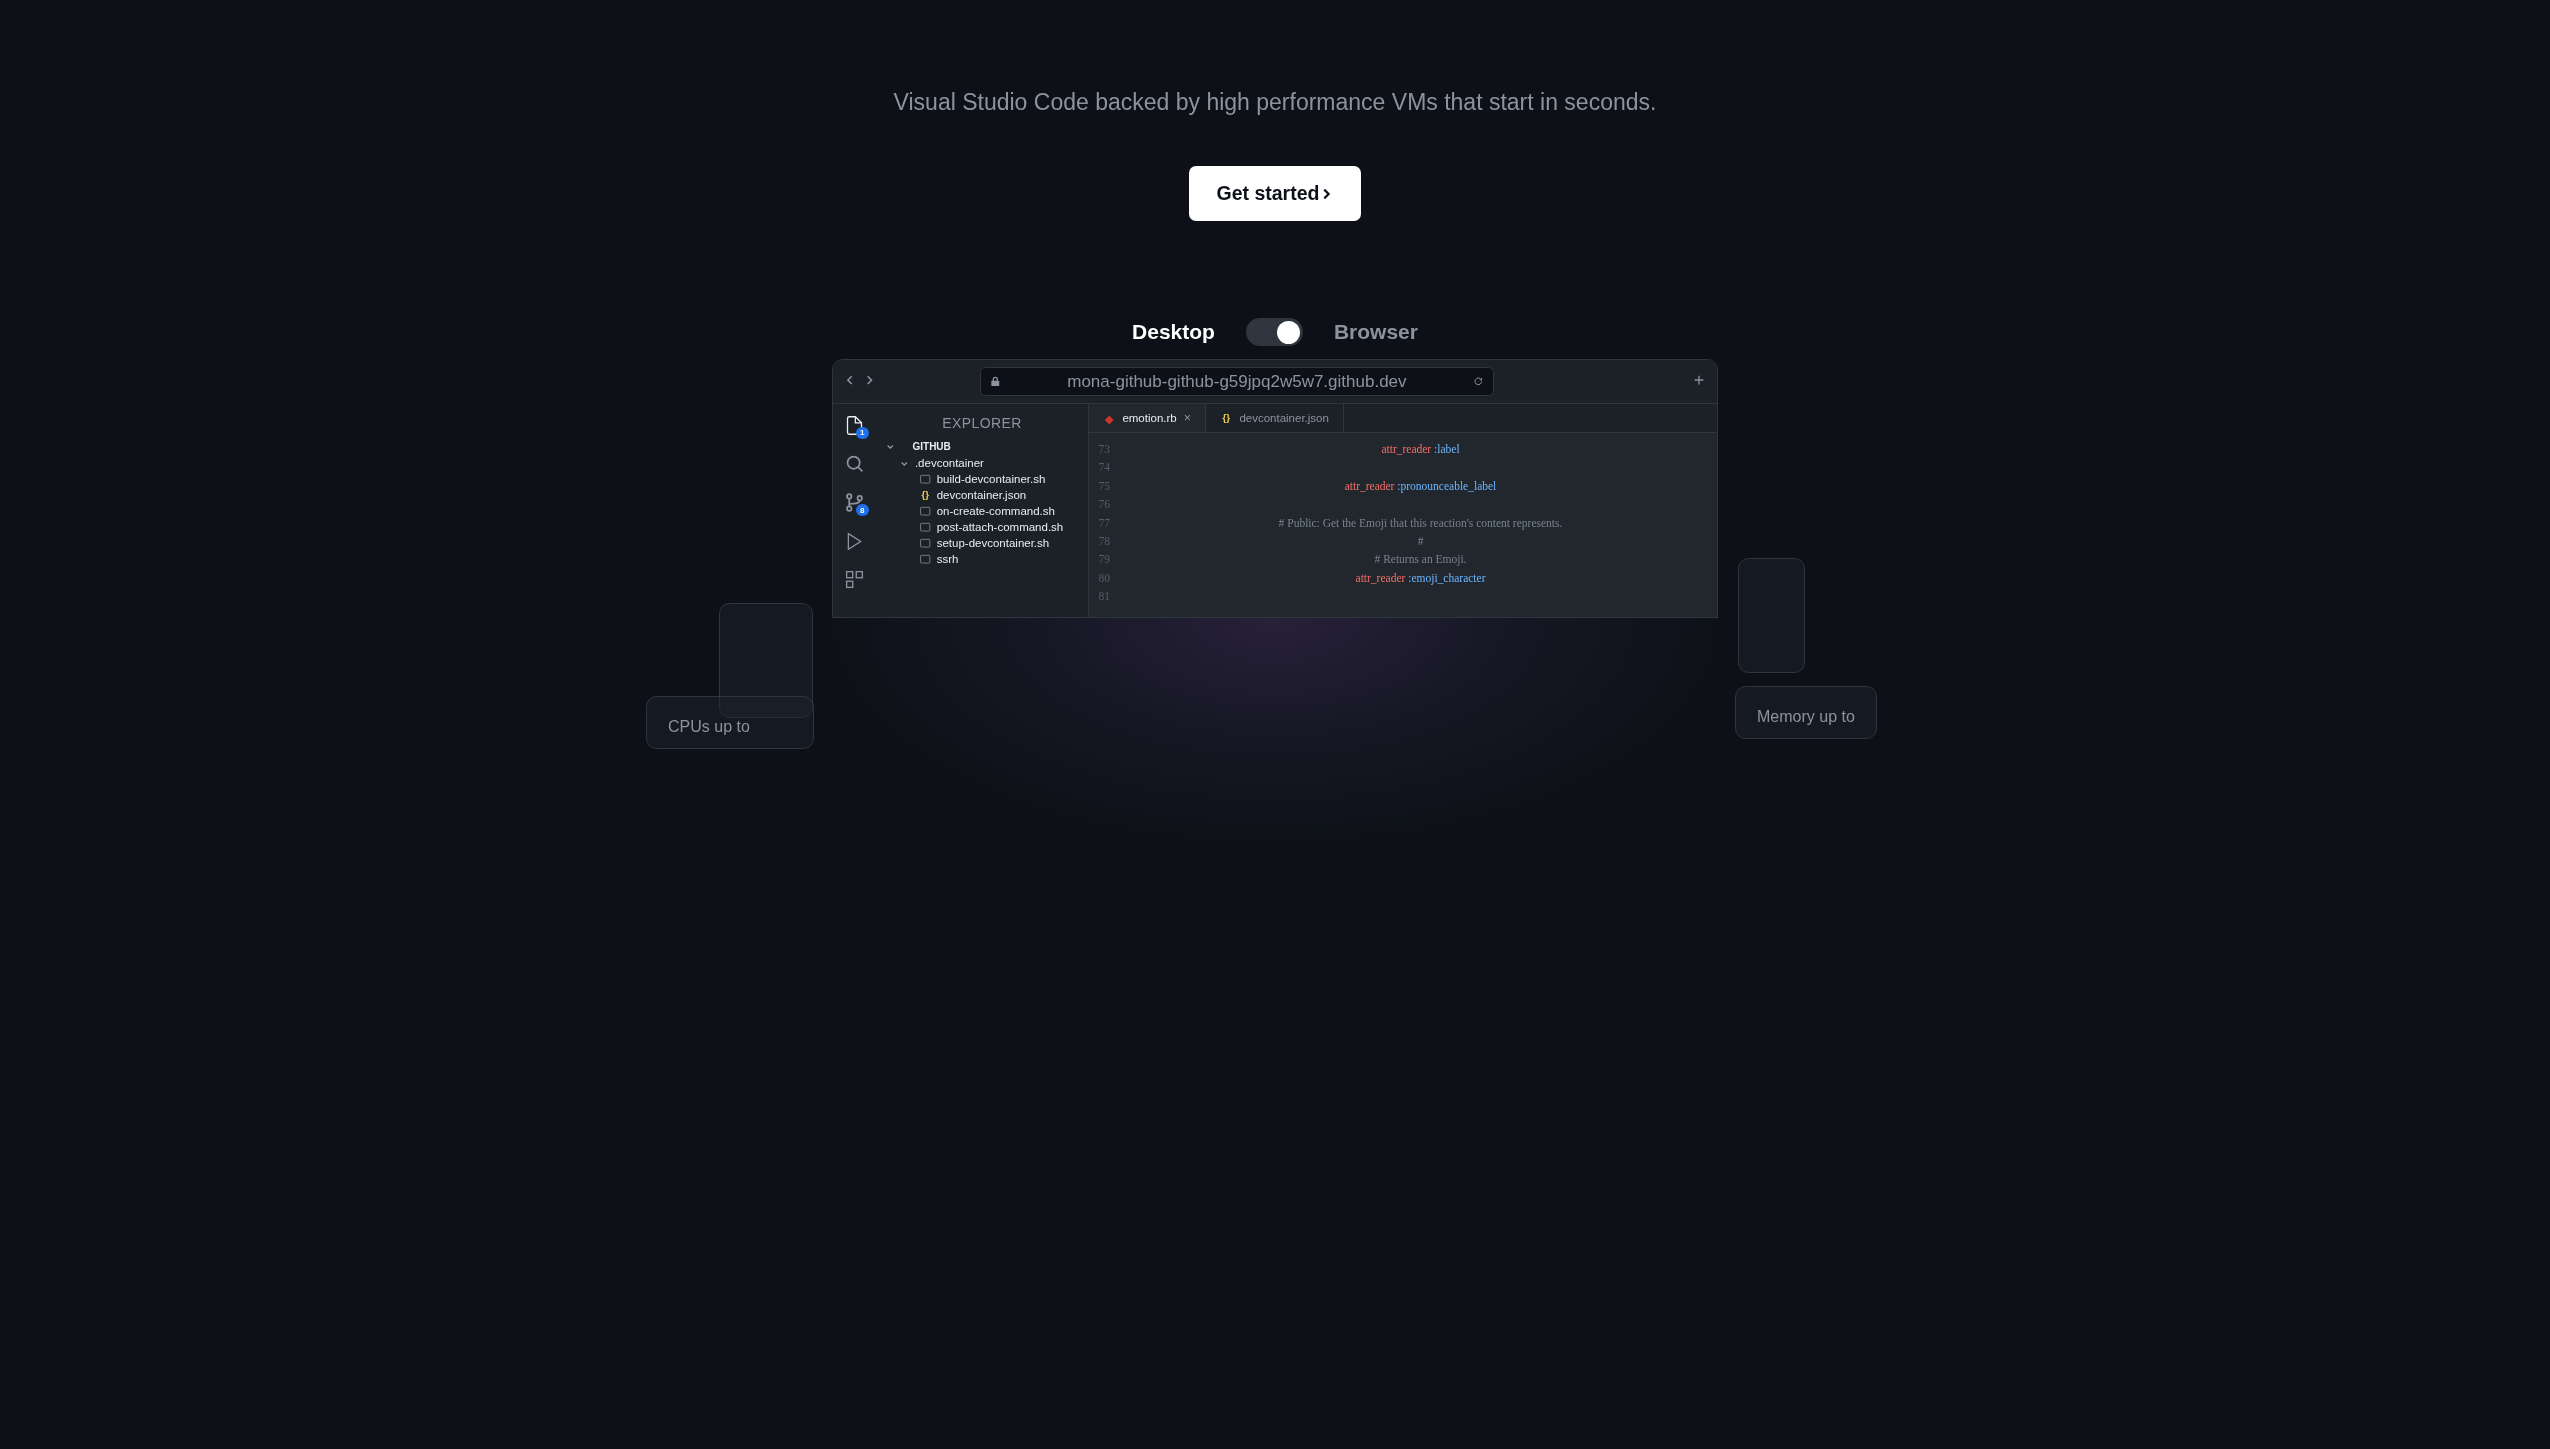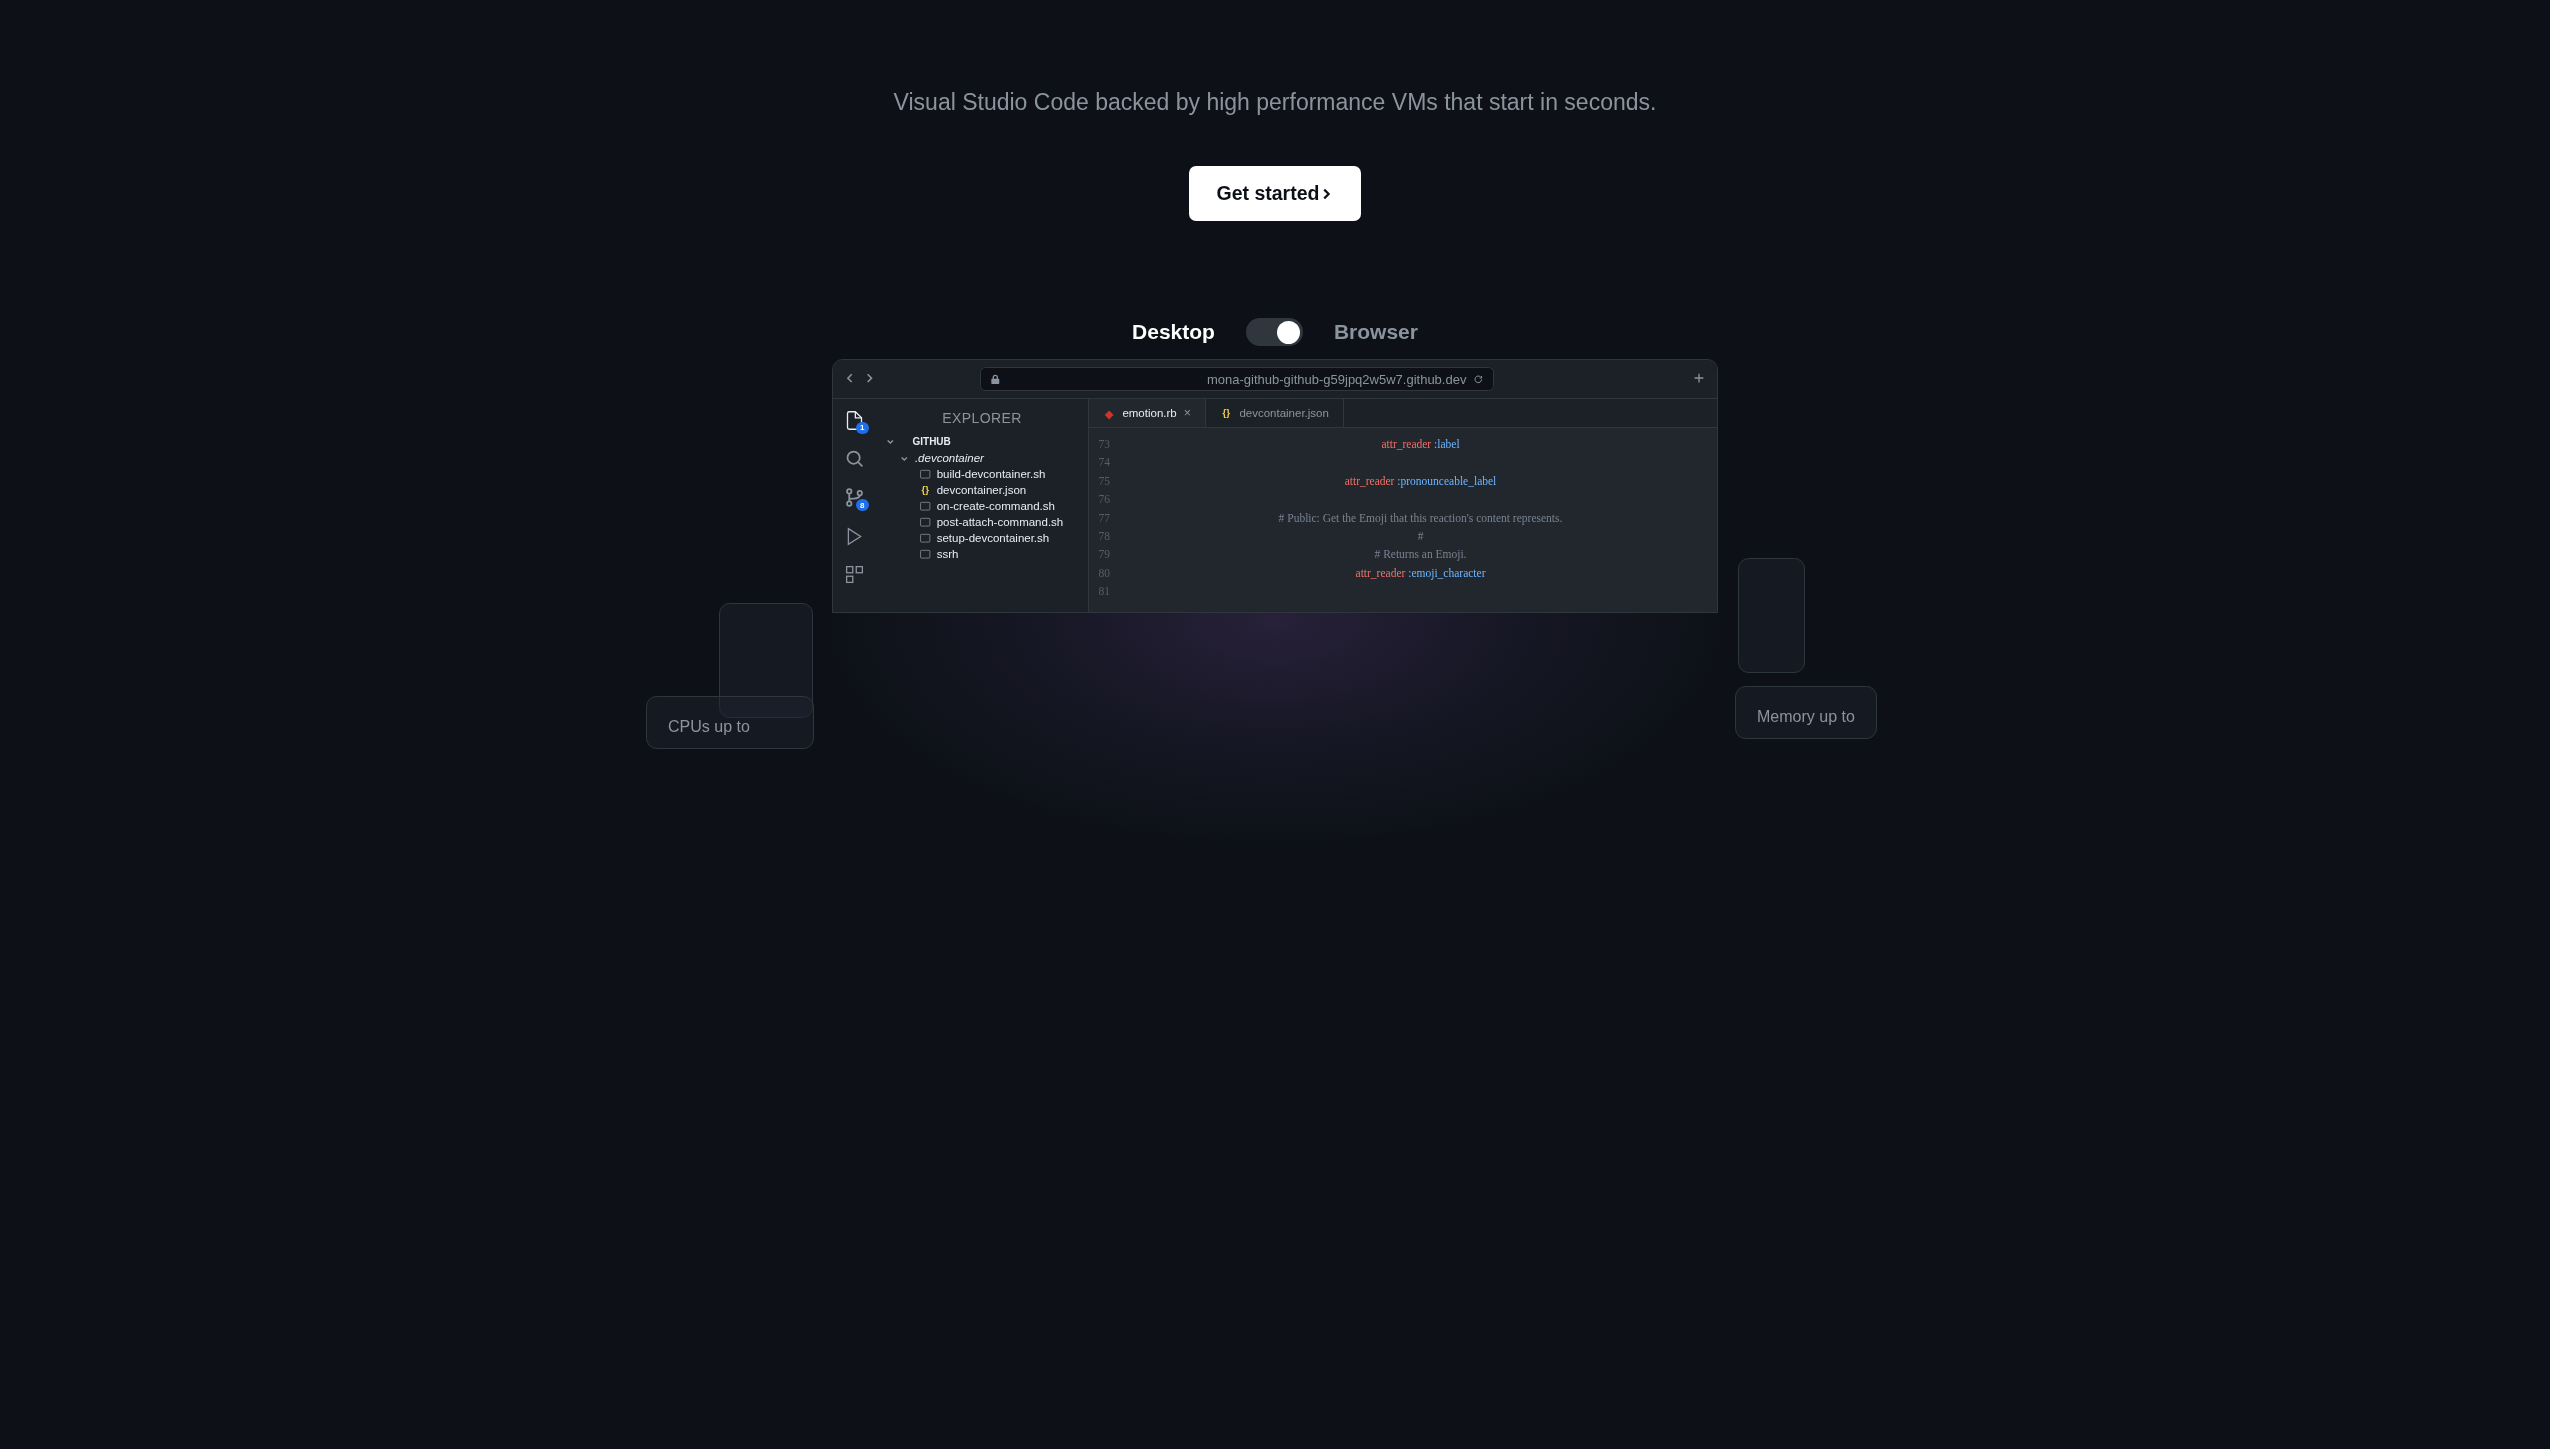--- a/index.html
+++ b/index.html
@@ -156,22 +156,22 @@
       align-items: center;
       background: #0d1117;
       border: 0.9px solid #30363d;
       border-radius: 5.3px;
       padding: 3.5px 8.9px;
       gap: 7px;
     }
     
     .url-bar-text {
       flex: 1;
-      text-align: right;
-      font-size: 13px;
+      text-align: center;
+      font-size: 17px;
       color: #8b949e;
     }
     
     .lock-icon, .refresh-icon {
       color: #8b949e;
       width: 10.6px;
       height: 10.6px;
     }
     
     .plus-icon {
@@ -258,21 +258,20 @@
       color: #e6edf3;
       cursor: pointer;
     }
     
     .tree-item.nested {
       padding-left: 43px;
     }
     
     .tree-item.folder {
       padding-left: 23px;
-      font-style: italic;
     }
     
     .chevron {
       width: 10.6px;
       height: 10.6px;
       color: #8b949e;
     }
     
     .file-icon {
       width: 12.4px;

